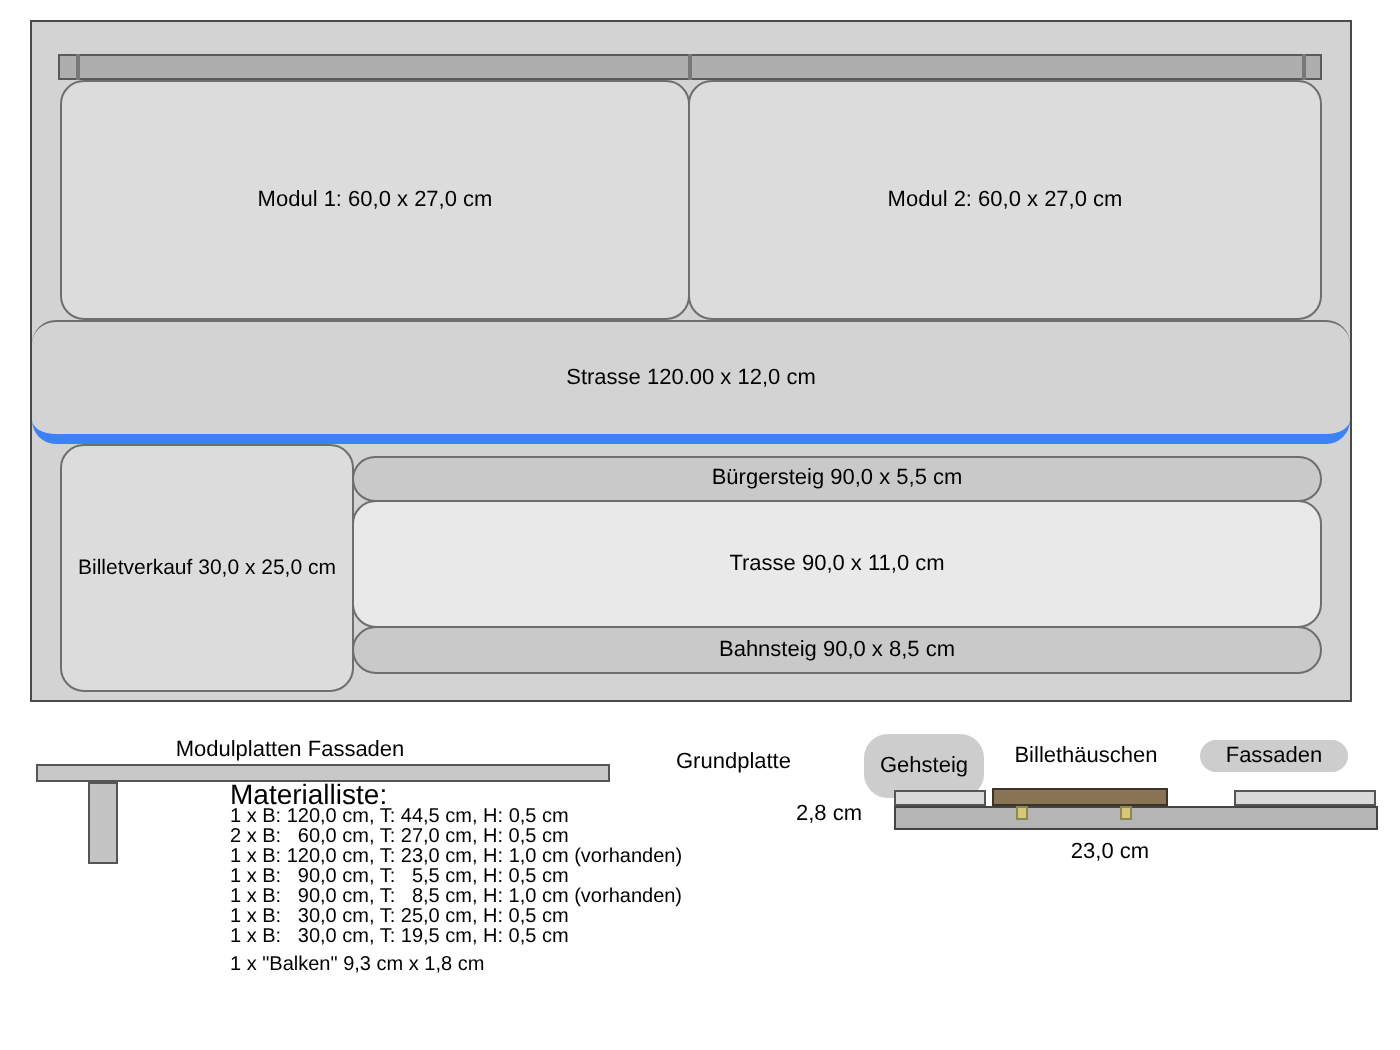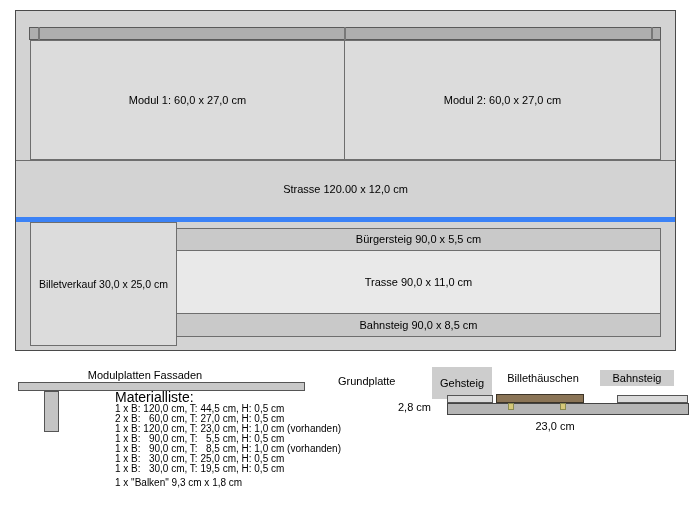--- a/index.html
+++ b/index.html
@@ -1,20 +1,20 @@
 <!DOCTYPE html>
 <html><head>
 <meta charset="utf-8">
 <style>
   * { box-sizing: border-box; }
   html, body { margin: 0; padding: 0; background: #ffffff; }
   body { font-family: "Liberation Sans", sans-serif; }
   .page { position: relative; width: 700px; height: 525px; background: #ffffff; overflow: hidden; }
   .abs { position: absolute; }
-  .lbl { font-size: 11px; color: #000; line-height: 13px; }
+  .lbl { font-size: 11px; color: #000; line-height: 13px; border-radius: 12px; }
   .sm  { font-size: 10px; color: #000; line-height: 12px; }
   .ctr { display: flex; align-items: center; justify-content: center; text-align: center; }
   .ctr span { white-space: nowrap; }
 
   
   .plan   { left: 15px; top: 10px; width: 661px; height: 341px; background: #d3d3d3; border: 1px solid #4a4a4a; }
   .batten { left: 13px; top: 16px; width: 632px; height: 13px; background: #aeaeae; border: 1px solid #5a5a5a; }
   .joint  { top: 16px; width: 2px; height: 13px; background: #787878; }
   .panel  { background: #dcdcdc; border: 1px solid #6e6e6e; }
   .strip  { background: #c9c9c9; border: 1px solid #6e6e6e; }
@@ -82,21 +82,21 @@
     <div class="abs bar" style="left:18px;top:382px;width:287px;height:9px"></div>
 
     <div class="abs bar" style="left:44px;top:391px;width:15px;height:41px;background:#c4c4c4"></div>
 
     <div class="abs lbl" style="left:338px;top:375px">Grundplatte</div>
 
     <div class="abs greybox ctr lbl" style="left:432px;top:367px;width:60px;height:32px">Gehsteig</div>
 
     <div class="abs lbl ctr" style="left:500px;top:371px;width:86px;height:14px">Billethäuschen</div>
 
-    <div class="abs greybox ctr lbl" style="left:600px;top:370px;width:74px;height:16px">Bahnsteig</div>
+    <div class="abs greybox ctr lbl" style="left:600px;top:370px;width:74px;height:16px">Fassaden</div>
 
     <div class="abs lbl" style="left:398px;top:401px;width:40px;text-align:left">2,8 cm</div>
 
     <div class="abs deck" style="left:447px;top:395px;width:46px;height:8px"></div>
 
     <div class="abs house" style="left:496px;top:394px;width:88px;height:9px"></div>
 
     <div class="abs leg" style="left:508px;top:403px;width:6px;height:7px"></div>
 
     <div class="abs leg" style="left:560px;top:403px;width:6px;height:7px"></div>

